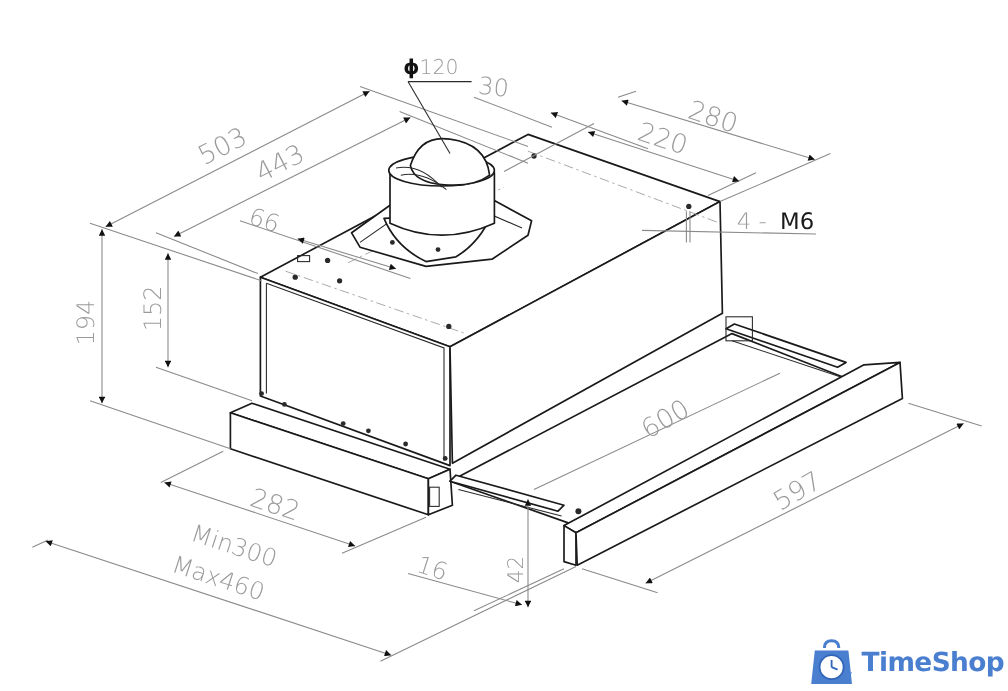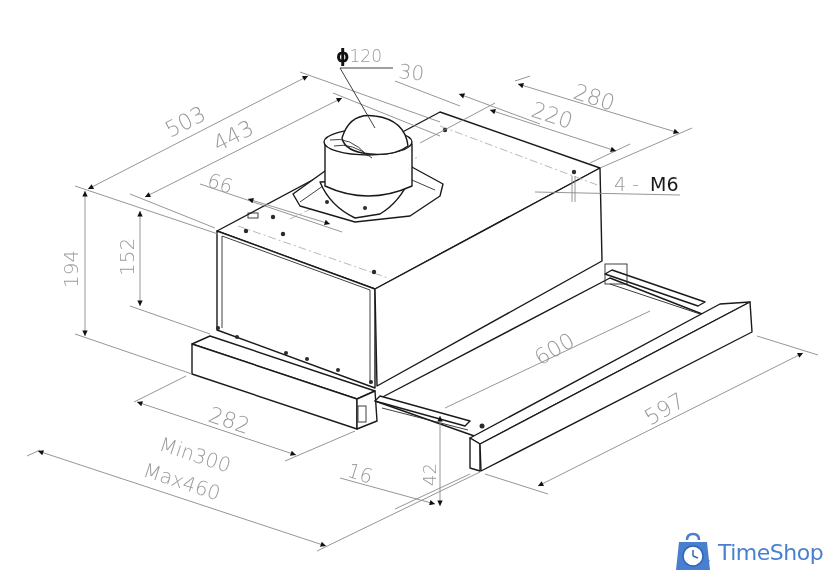--- a/index.html
+++ b/index.html
@@ -6,21 +6,21 @@
     body { width: 840px; height: 576px; overflow: hidden; position: relative; }
     #stage { position: absolute; left: 0; top: 6px; width: 724px; height: 576px; }
     .dim-text { font-family: "DejaVu Sans", sans-serif; font-weight: 200; fill: #9a9a9a; }
     .dim-dark { font-family: "DejaVu Sans", sans-serif; fill: #1a1a1a; }
     .ext { stroke: #8a8a8a; stroke-width: 0.9; fill: none; }
     .body { stroke: #1a1a1a; stroke-width: 1.4; fill: #ffffff; stroke-linejoin: round; }
     .thin { stroke: #2a2a2a; stroke-width: 0.9; fill: none; }
     .center { stroke: #9a9a9a; stroke-width: 0.7; stroke-dasharray: 8 3 2 3; fill: none; }
     .hole { fill: #2a2a2a; }
     .logo { position: absolute; left: 674px; top: 526px; display: flex; align-items: center; }
-    .logo-text { font-family: "DejaVu Sans", sans-serif; font-weight: normal; font-size: 22px; color: #4a7fd0; letter-spacing: -0.5px; margin-left: 4px; }
+    .logo-text { font-family: "DejaVu Sans", sans-serif; font-weight: bold; font-size: 22px; color: #4a7fd0; letter-spacing: -0.5px; margin-left: 4px; }
   </style>
 </head>
 <body>
 
 <div id="stage">
   <svg width="840" height="576" viewBox="0 0 840 576" xmlns="http://www.w3.org/2000/svg">
     <defs>
       <marker id="arr" viewBox="0 0 10 10" refX="10" refY="5" markerWidth="9" markerHeight="6" orient="auto-start-reverse">
         <path d="M0,0 L10,5 L0,10 z" fill="#111"></path>
       </marker>

